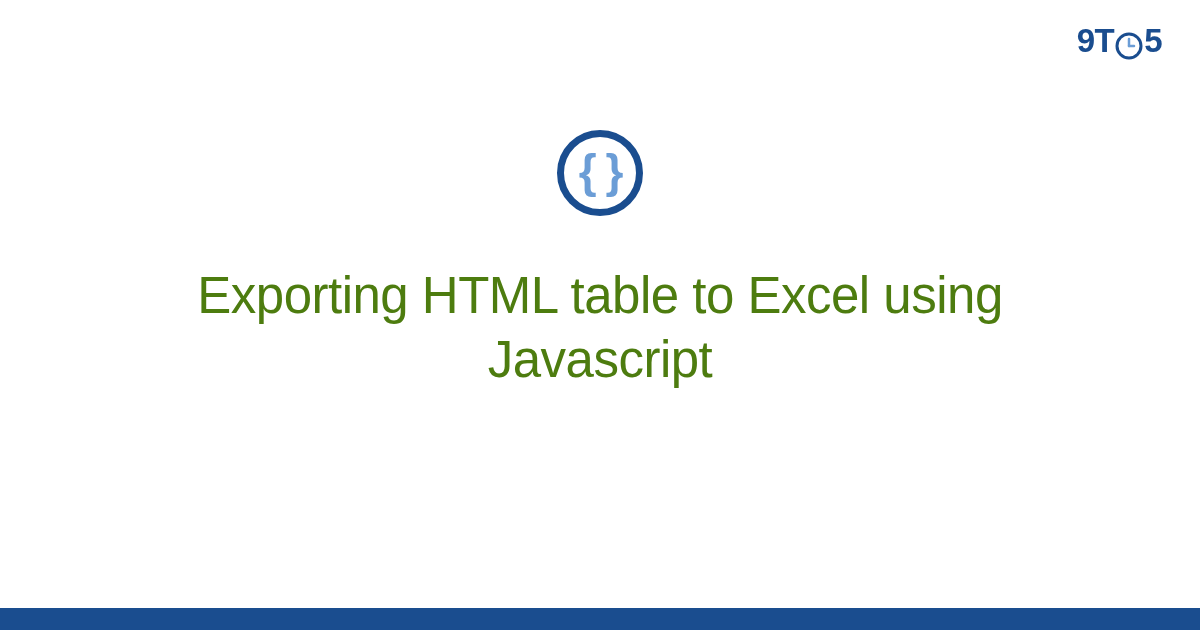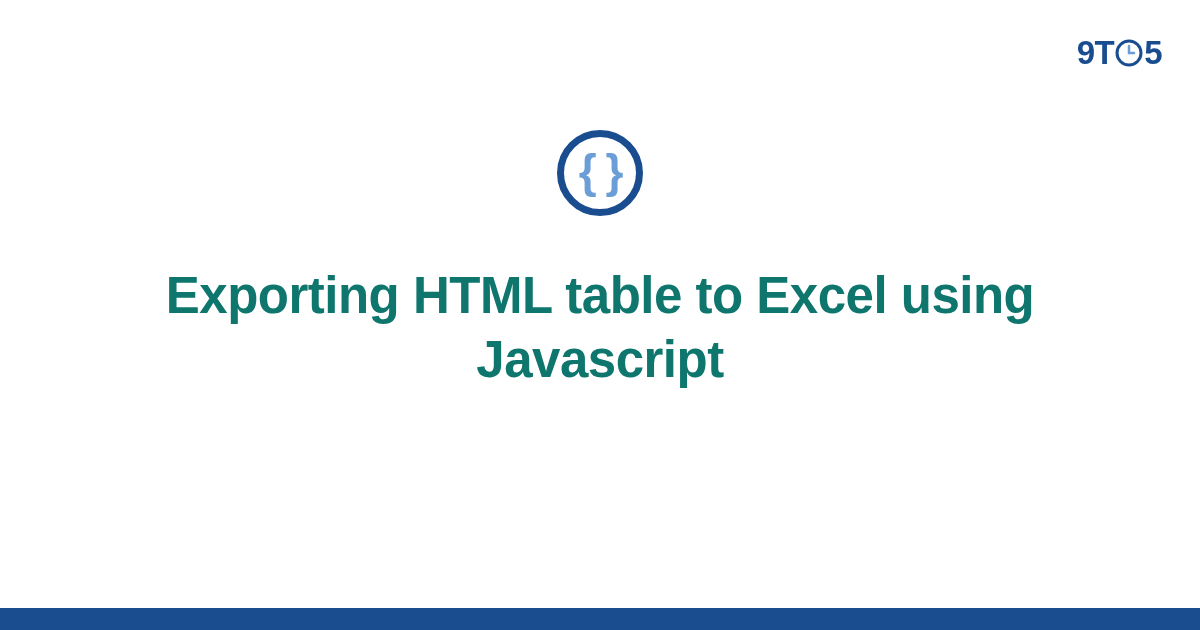--- a/index.html
+++ b/index.html
@@ -10,24 +10,24 @@
     body {
       width: 1200px;
       height: 630px;
       background: #ffffff;
       font-family: -apple-system, BlinkMacSystemFont, "Segoe UI", Helvetica, Arial, sans-serif;
       position: relative;
       overflow: hidden;
     }
     .header {
       position: absolute;
-      top: 34px;
+      top: 22px;
       right: 38px;
       display: flex;
-      align-items: center;
+      align-items: flex-end;
       font-size: 33px;
       font-weight: 500;
       letter-spacing: -0.5px;
     }
     .logo-9t {
       color: #1a4d8f;
       font-weight: 600;
     }
     .logo-clock {
       display: inline-flex;
@@ -67,23 +67,23 @@
       color: #6b9dd6;
       font-size: 46px;
       font-weight: 700;
       letter-spacing: -2px;
       font-family: "Segoe UI", Arial, sans-serif;
       line-height: 1;
       position: relative;
       top: -2px;
     }
     .title {
-      color: #0f766e;
+      color: #4d7c0f;
       font-size: 51px;
-      font-weight: 700;
+      font-weight: 400;
       text-align: center;
       line-height: 1.25;
       max-width: 950px;
       letter-spacing: -0.5px;
     }
     .footer-bar {
       position: absolute;
       bottom: 0;
       left: 0;
       right: 0;

